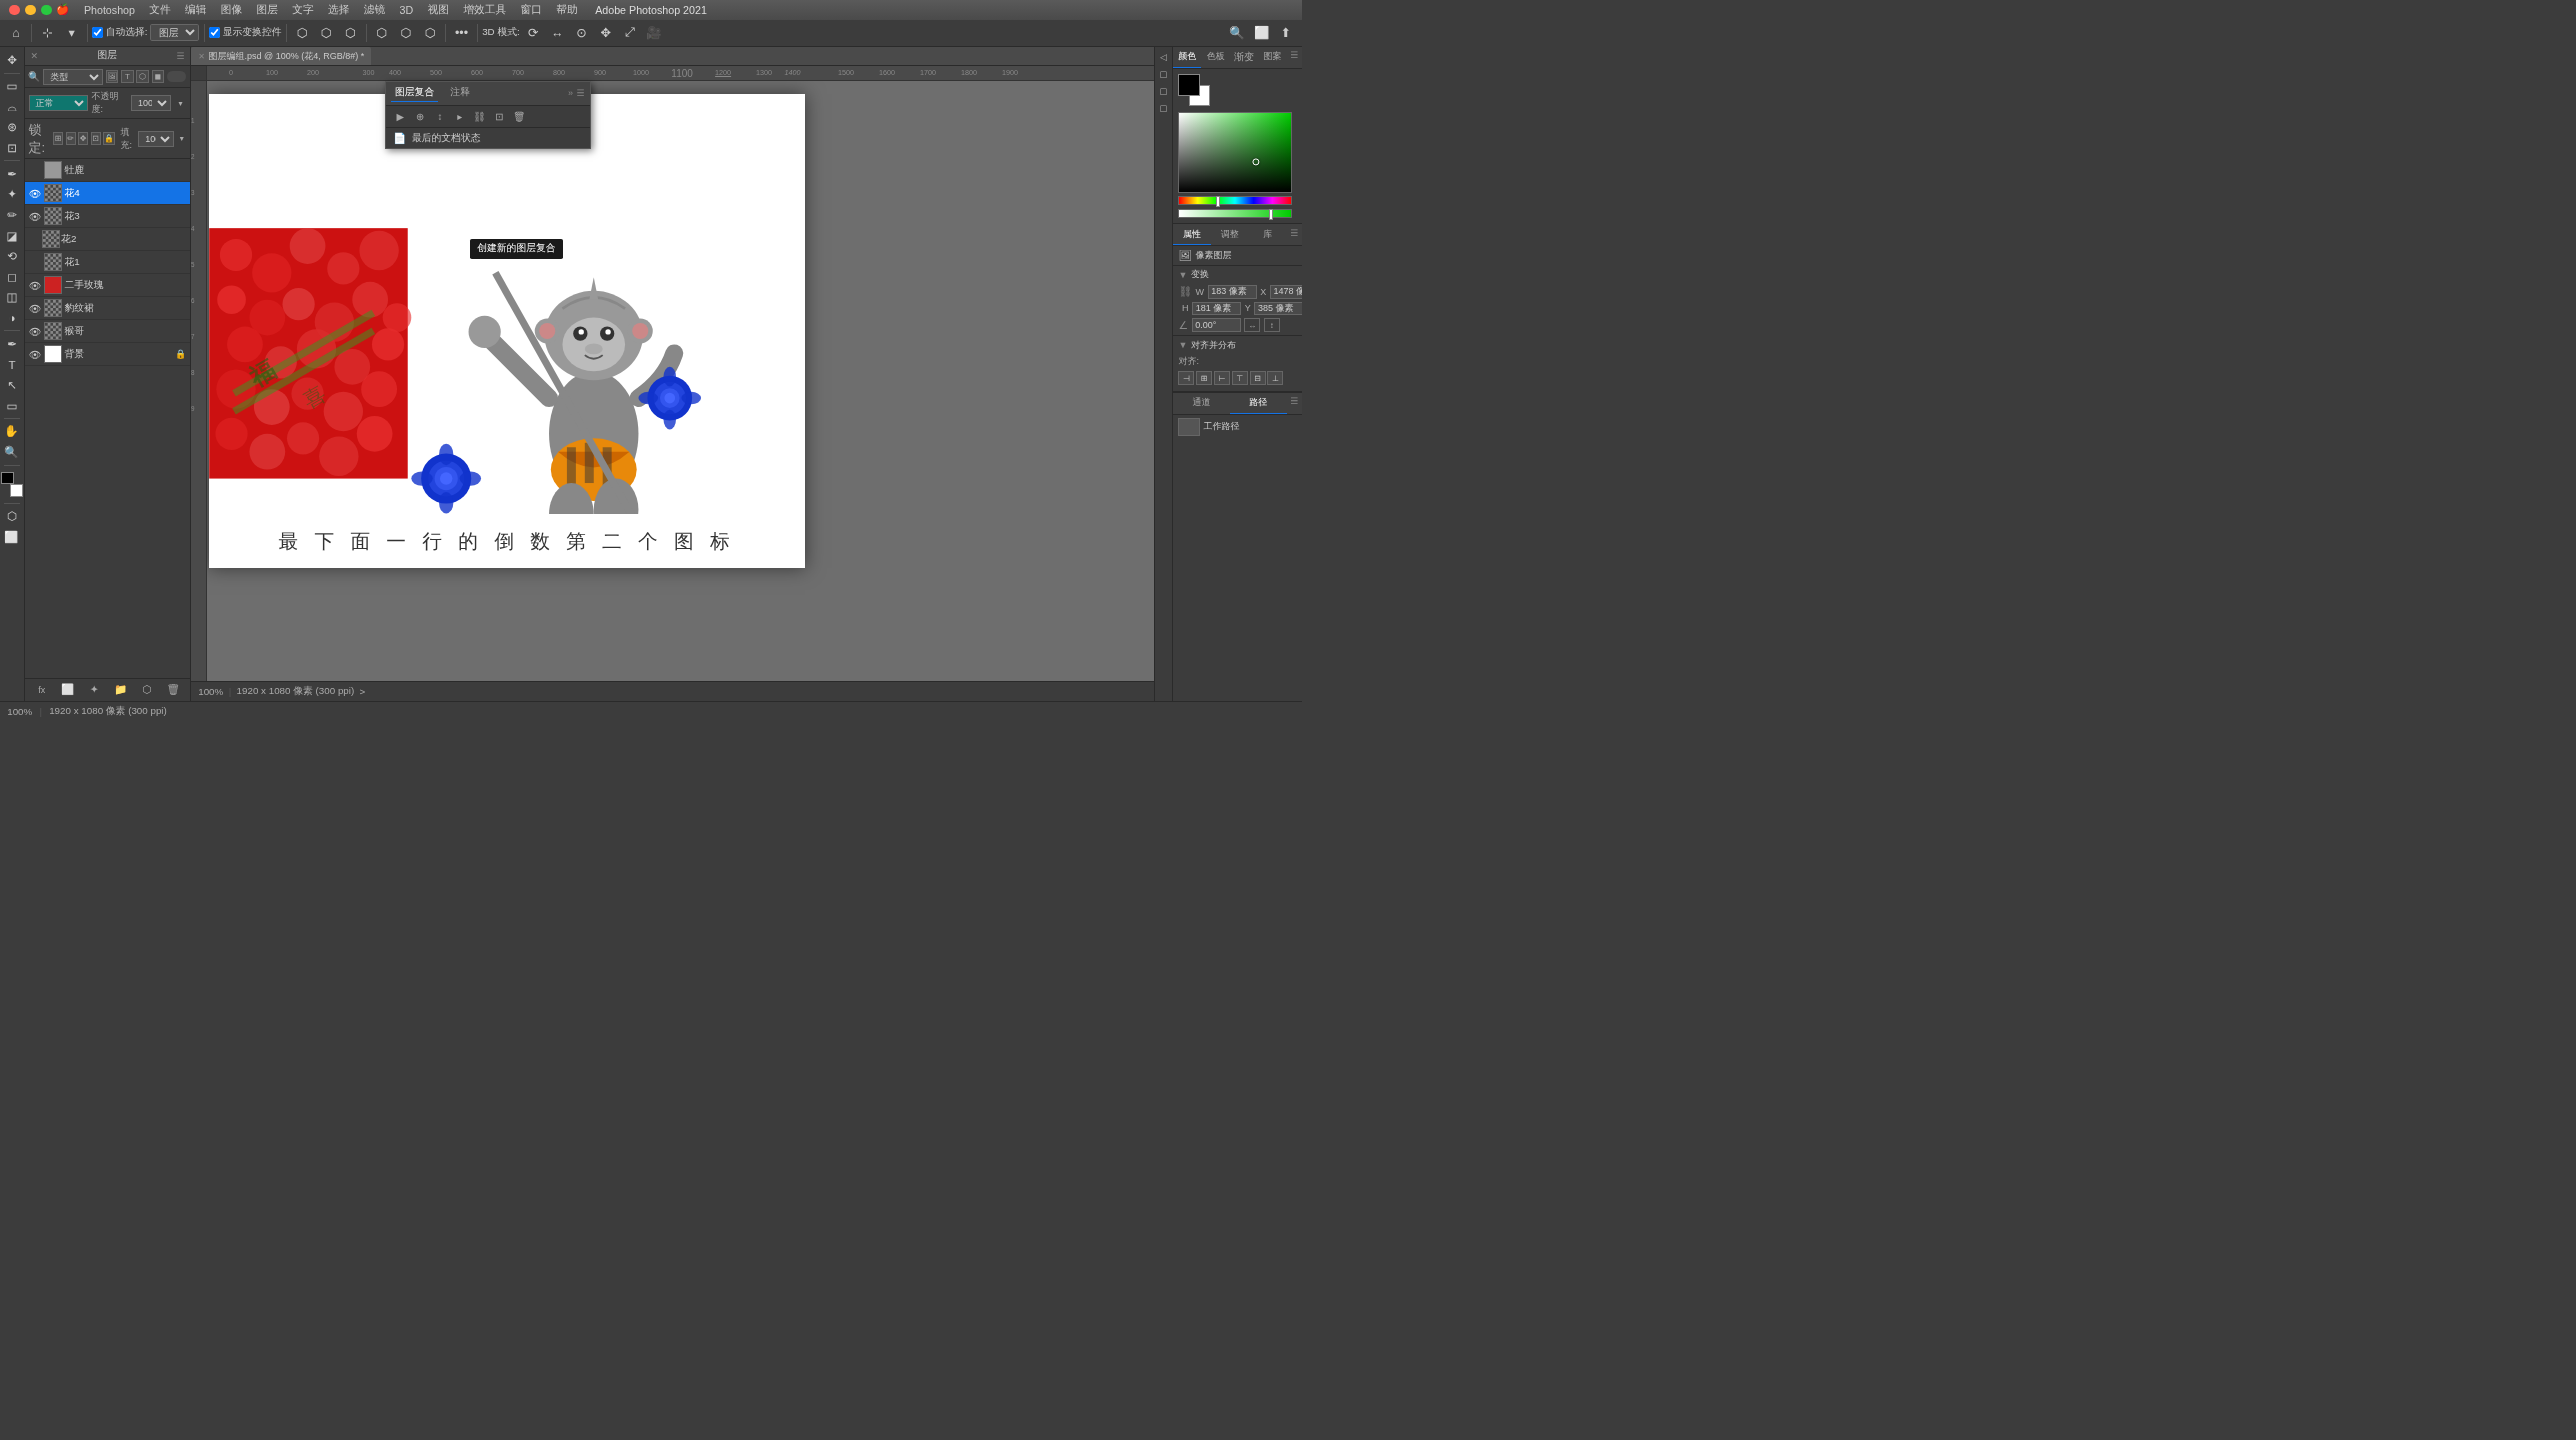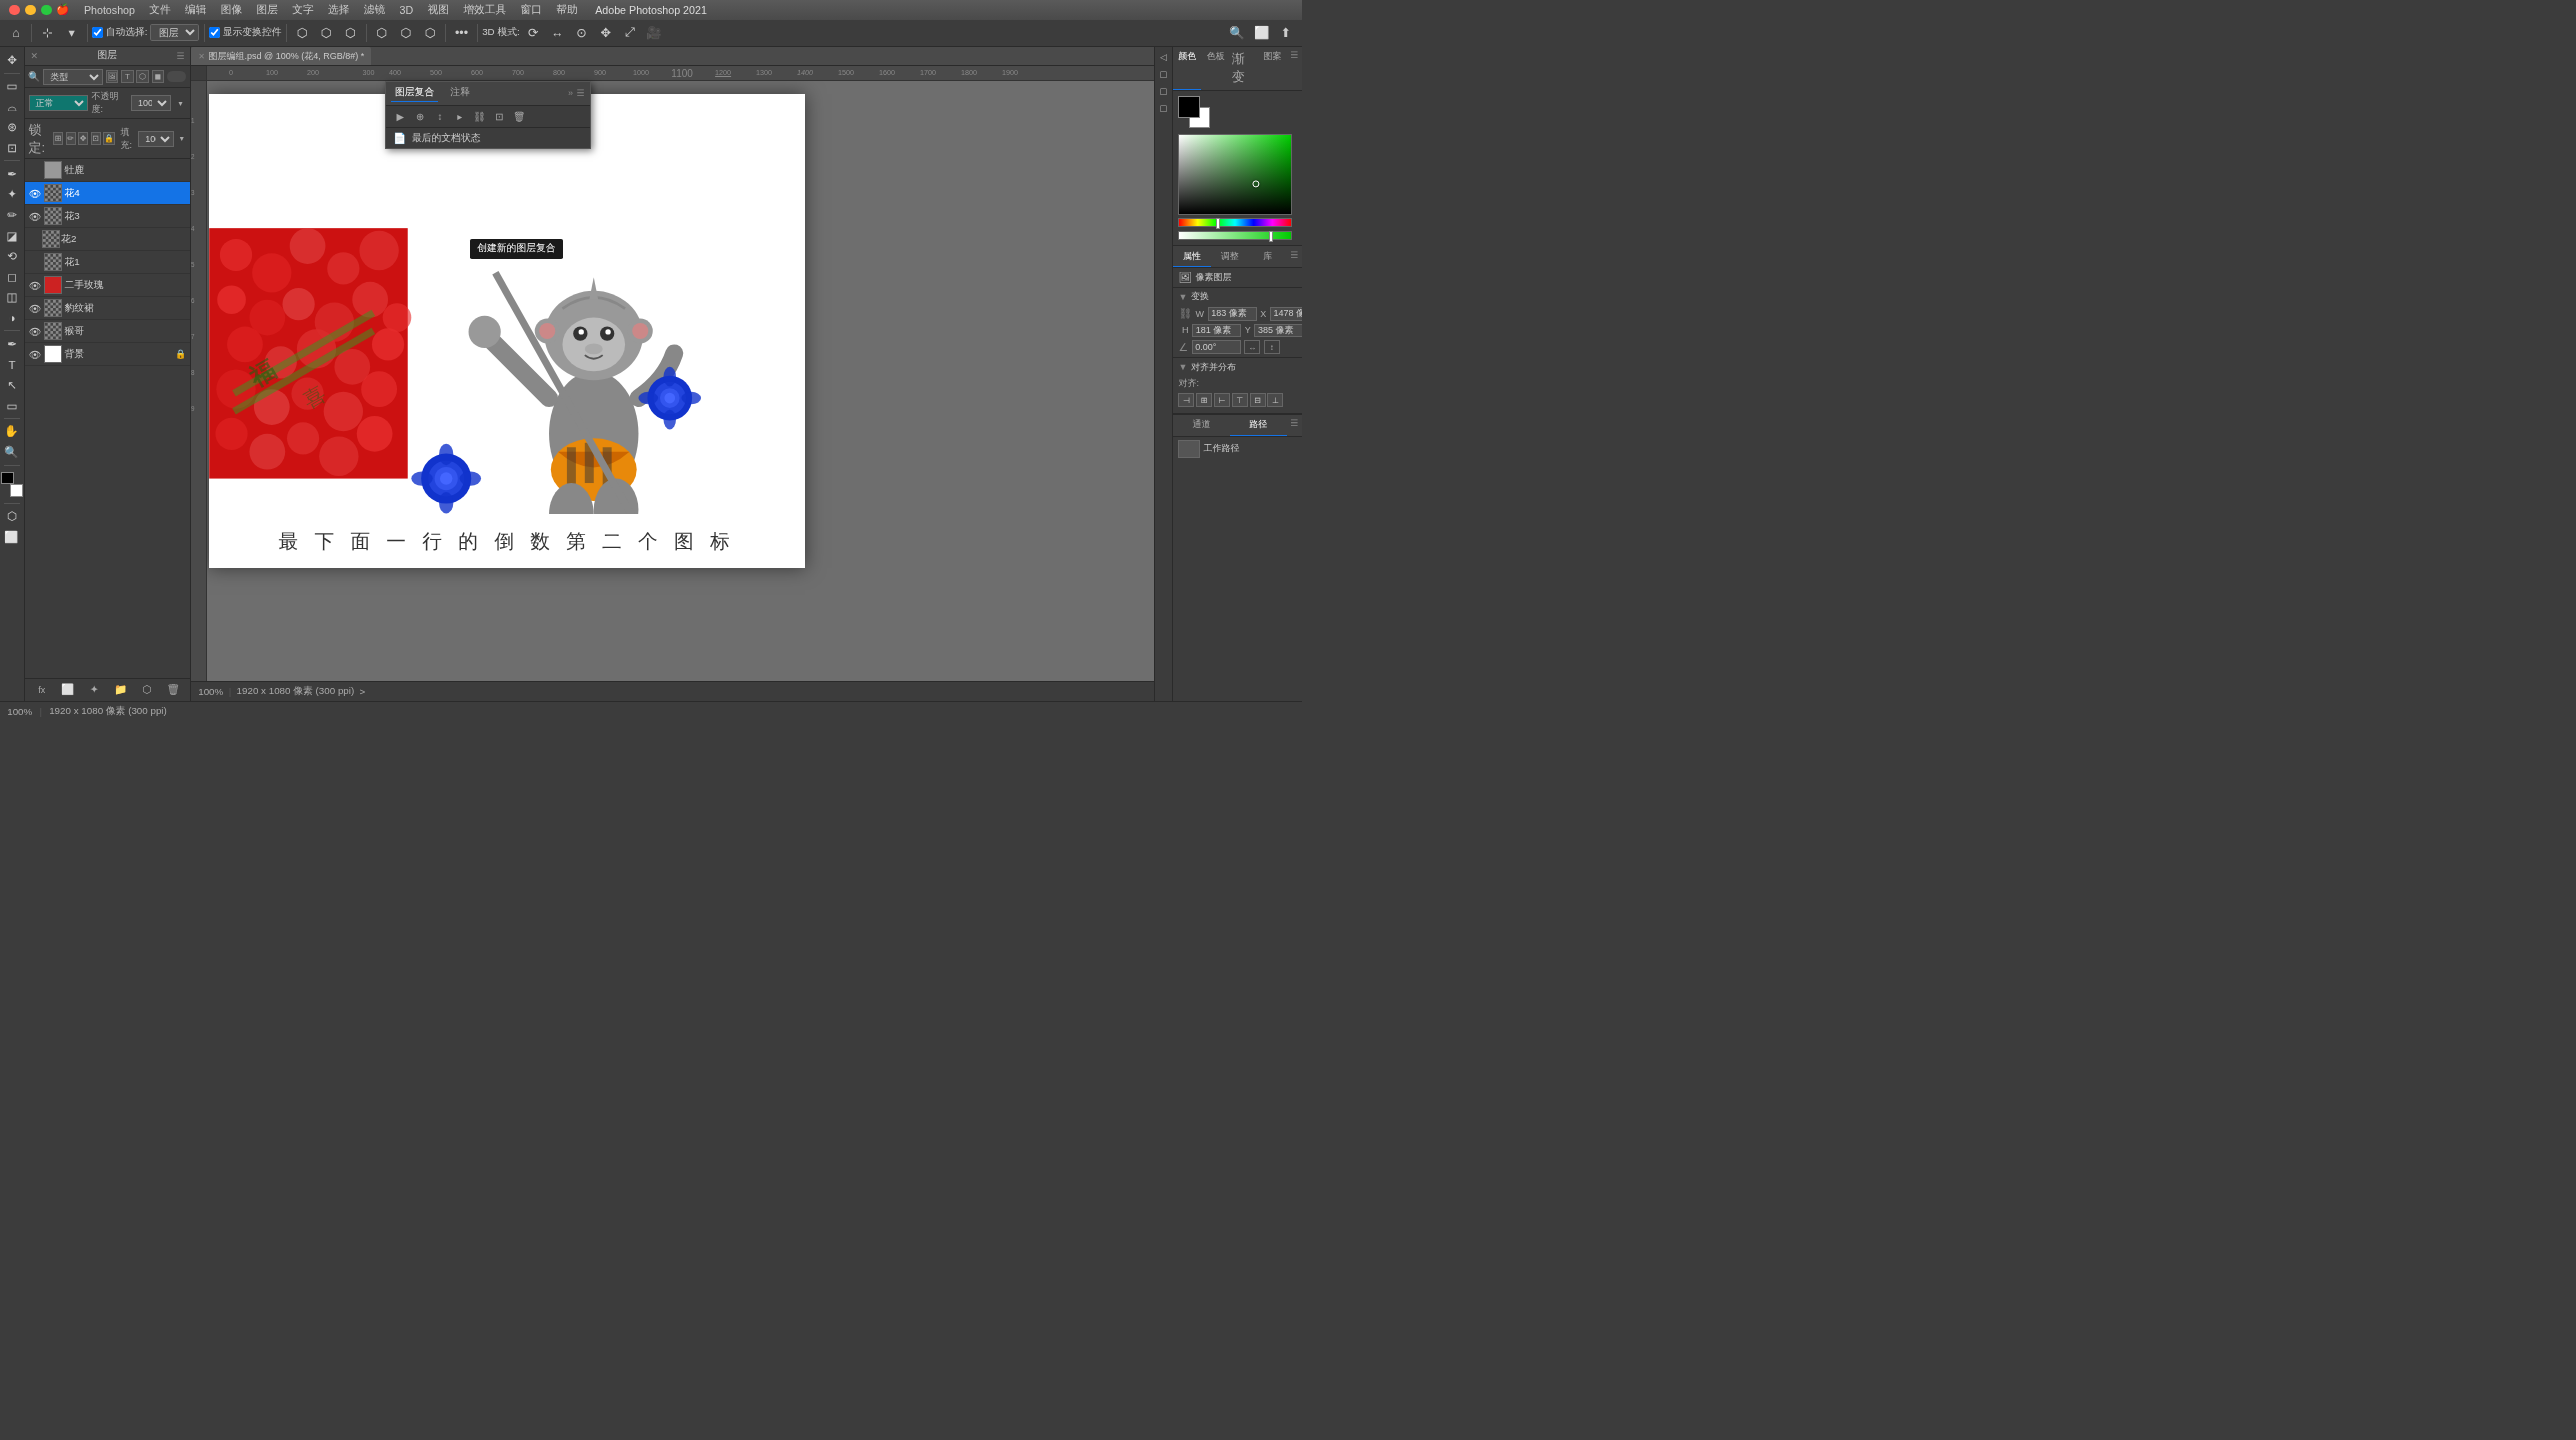--- a/index.html
+++ b/index.html
@@ -401,21 +401,21 @@
           <span style="width:41px;font-size:7.2px;color:#888;text-align:center;">400</span>
           <span style="width:41px;font-size:7.2px;color:#888;text-align:center;">500</span>
           <span style="width:41px;font-size:7.2px;color:#888;text-align:center;">600</span>
           <span style="width:41px;font-size:7.2px;color:#888;text-align:center;">700</span>
           <span style="width:41px;font-size:7.2px;color:#888;text-align:center;">800</span>
           <span style="width:41px;font-size:7.2px;color:#888;text-align:center;">900</span>
           <span style="width:41px;font-size:7.2px;color:#888;text-align:center;">1000</span>
           <span style="width:41px;font-size:10px;color:#888;text-align:center;">1100</span>
           <span style="width:41px;font-size:7.2px;color:#888;text-align:center;text-decoration:underline;">1200</span>
           <span style="width:41px;font-size:7.2px;color:#888;text-align:center;">1300</span>
-          <span style="width:41px;font-size:7.2px;color:#888;text-align:center;font-style:italic;">1400</span>
+          <span style="width:41px;font-size:7.2px;color:#888;font-style:italic;">1400</span>
           <span style="width:41px;font-size:7.2px;color:#888;text-align:center;">1500</span>
           <span style="width:41px;font-size:7.2px;color:#888;text-align:center;">1600</span>
           <span style="width:41px;font-size:7.2px;color:#888;text-align:center;">1700</span>
           <span style="width:41px;font-size:7.2px;color:#888;text-align:center;">1800</span>
           <span style="width:41px;font-size:7.2px;color:#888;text-align:center;">1900</span>
         </div>
       </div>
 
       <div style="flex:1; position:relative; overflow:hidden;">
 
@@ -588,21 +588,21 @@
       <button style="width:14.3px;height:14.3px;background:transparent;border:none;color:#aaa;font-size:9px;cursor:pointer;">▢</button>
       <button style="width:14.3px;height:14.3px;background:transparent;border:none;color:#aaa;font-size:9px;cursor:pointer;">▢</button>
       <button style="width:14.3px;height:14.3px;background:transparent;border:none;color:#aaa;font-size:9px;cursor:pointer;">▢</button>
     </div>
 
     <div style="width:130px;background:#3c3c3c;border-left:0.9px solid #2a2a2a;display:flex;flex-direction:column;overflow-y:auto;">
 
       <div style="display:flex;background:#404040;border-bottom:0.9px solid #2a2a2a;">
         <span style="flex:1;text-align:center;padding:3.6px 1.8px;font-size:9px;color:#fff;cursor:pointer;border-bottom:1.8px solid #1473e6;">颜色</span>
         <span style="flex:1;text-align:center;padding:3.6px 1.8px;font-size:9px;color:#aaa;cursor:pointer;">色板</span>
-        <span style="flex:1;padding:3.6px 1.8px;font-size:13px;color:#aaa;cursor:pointer;">渐变</span>
+        <span style="flex:1;text-align:center;padding:3.6px 1.8px;font-size:10px;color:#aaa;cursor:pointer;">渐变</span>
         <span style="flex:1;text-align:center;padding:3.6px 1.8px;font-size:9px;color:#aaa;cursor:pointer;">图案</span>
         <span style="padding:3.6px;font-size:9px;color:#888;cursor:pointer;">☰</span>
       </div>
 
       <div style="padding:5.4px;">
 
         <div style="position:relative;width:32px;height:32px;margin-bottom:5.4px;">
           <div style="position:absolute;bottom:0;right:0;width:21.5px;height:21.5px;background:#fff;border:0.9px solid #888;cursor:pointer;"></div>
           <div style="position:absolute;top:0;left:0;width:21.5px;height:21.5px;background:#000;border:0.9px solid #888;cursor:pointer;"></div>
         </div>

